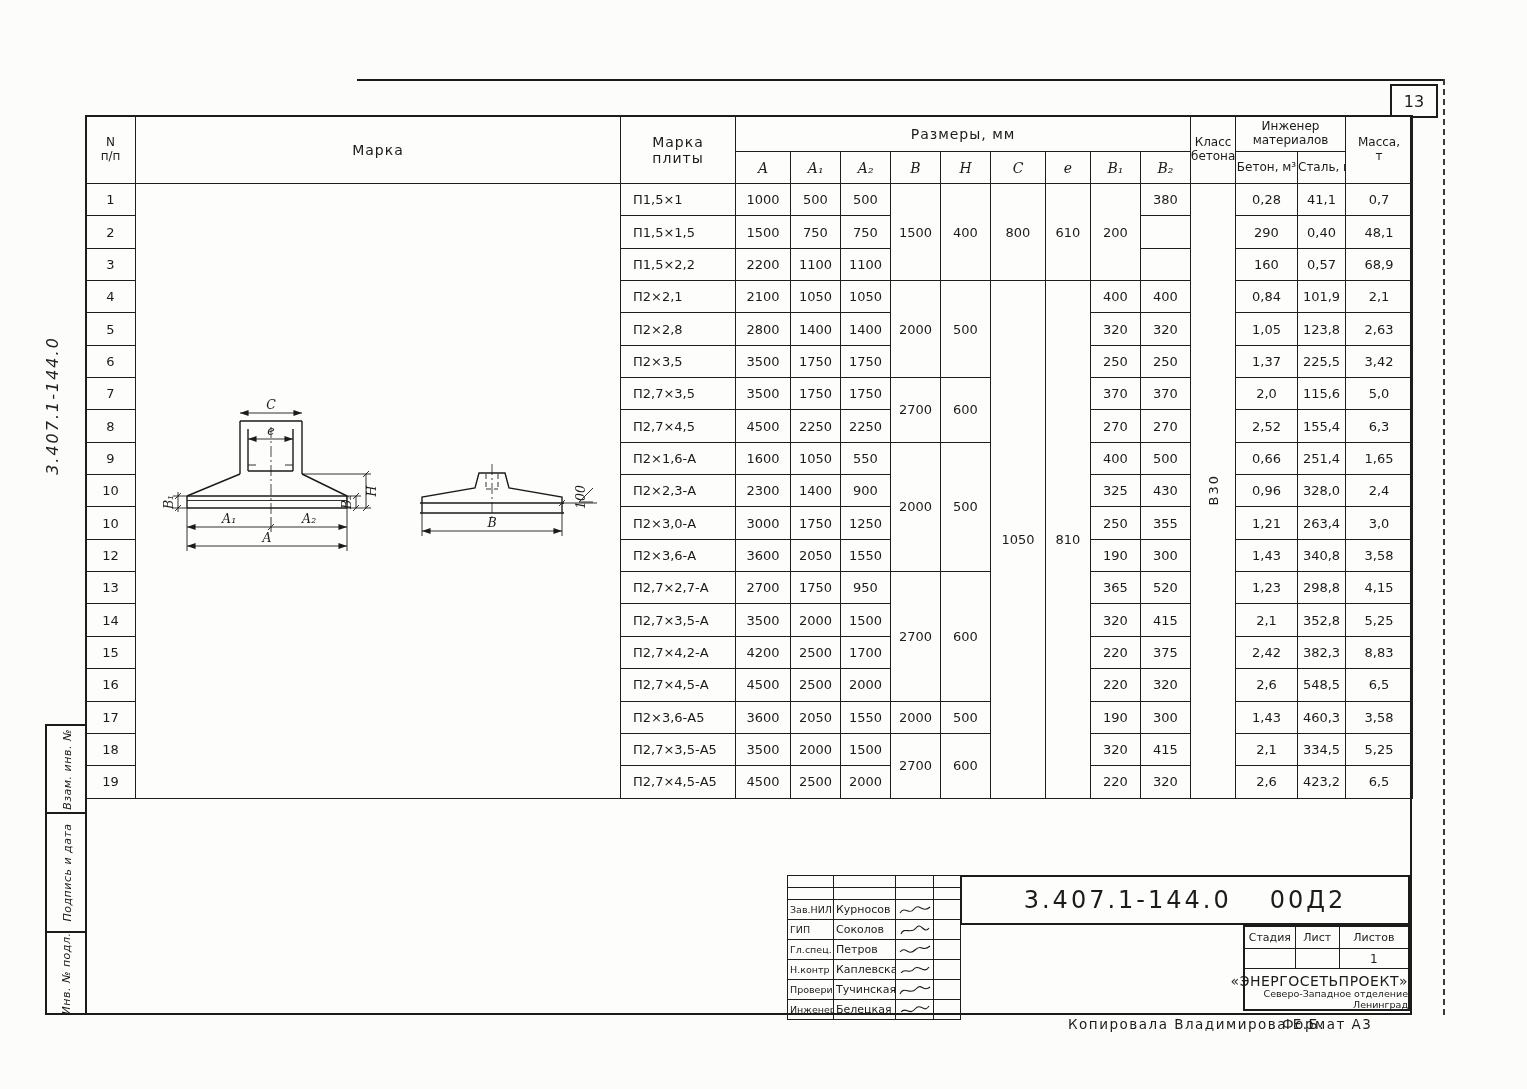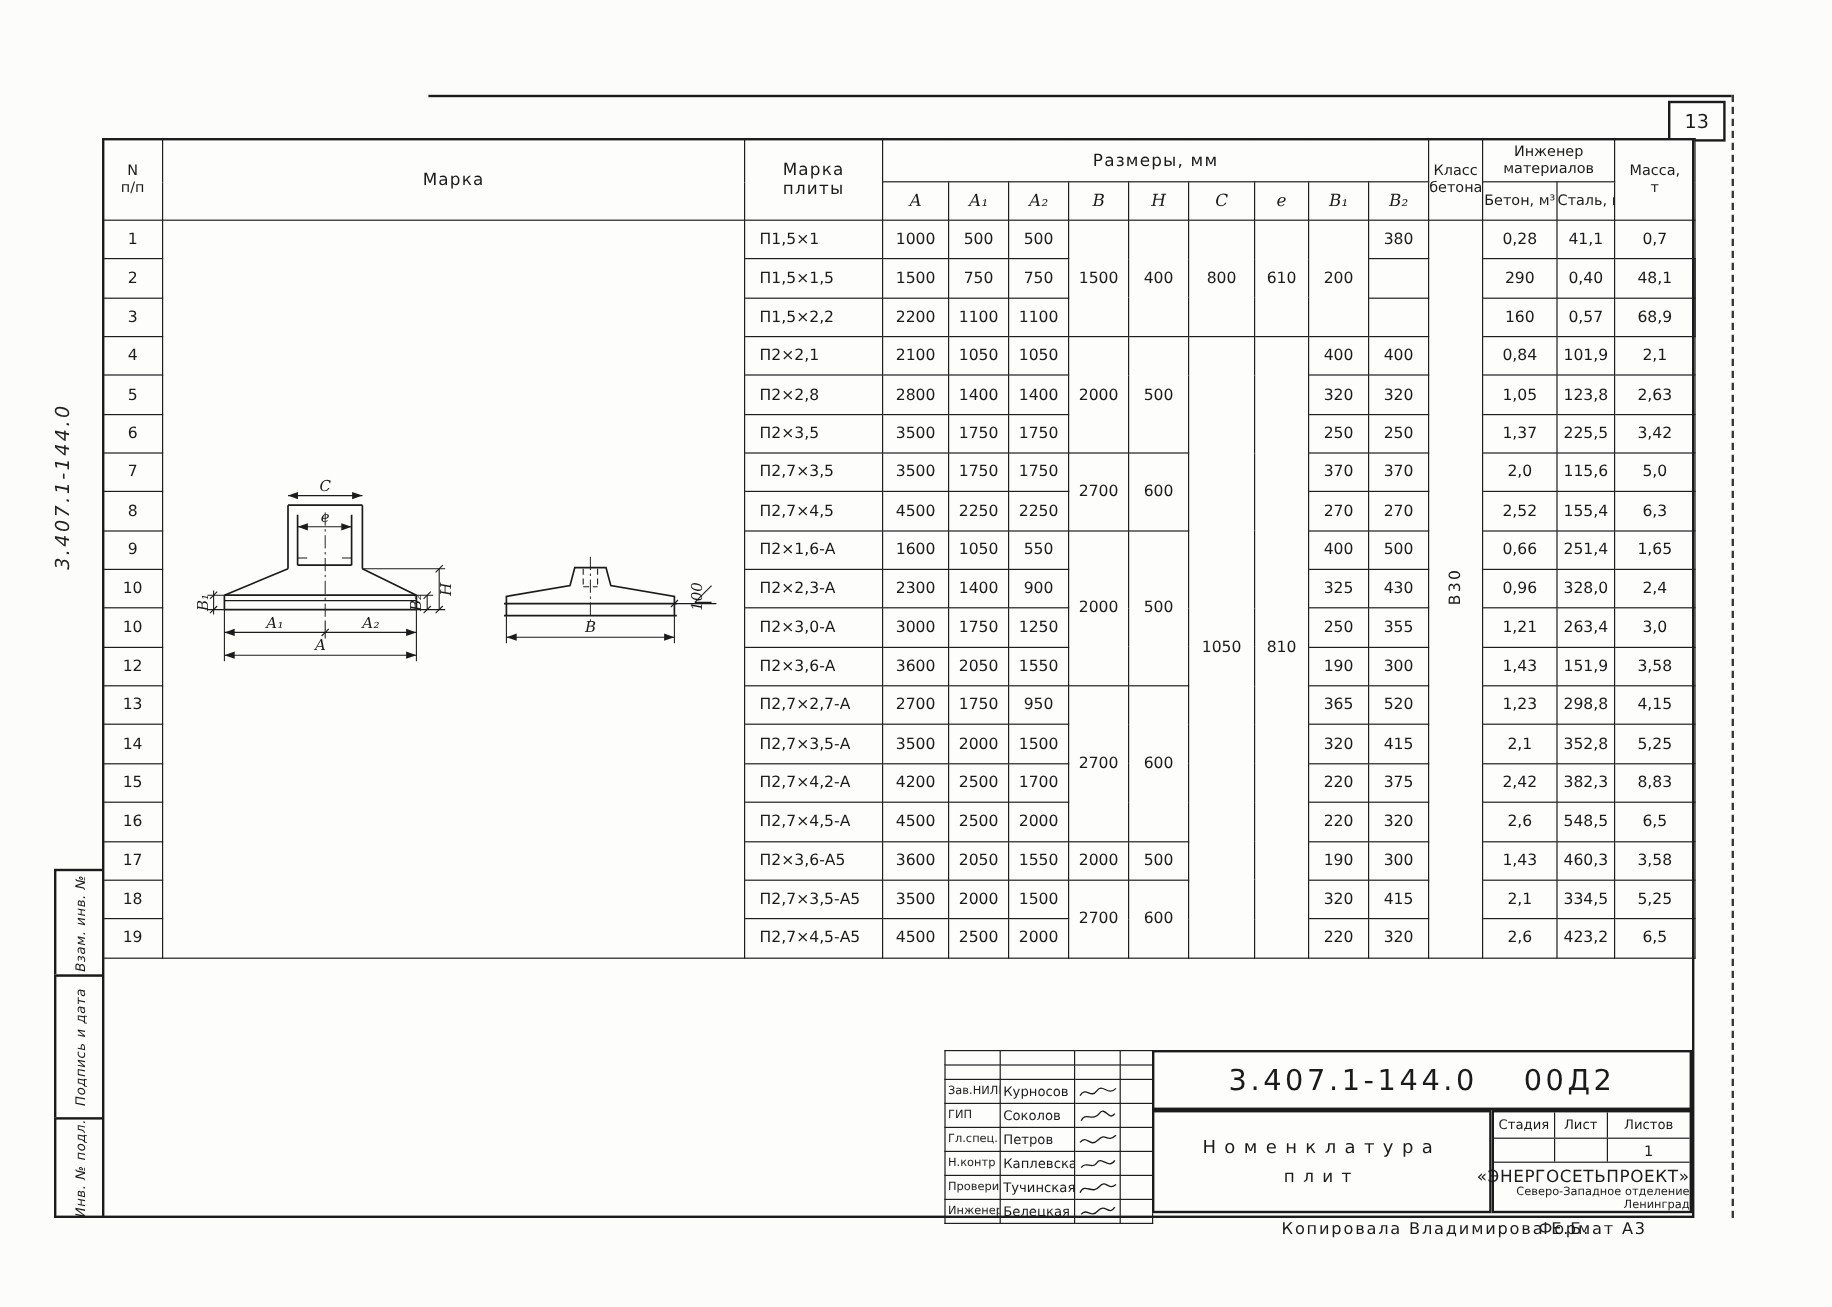--- a/index.html
+++ b/index.html
@@ -343,21 +343,21 @@
         </tr>
         <tr>
           <td class="c-n">12</td>
           <td class="c-mark">П2×3,6-А</td>
           <td>3600</td>
           <td>2050</td>
           <td>1550</td>
           <td>190</td>
           <td>300</td>
           <td>1,43</td>
-          <td>151,9</td>
+          <td>340,8</td>
           <td>3,58</td>
         </tr>
         <tr>
           <td class="c-n">13</td>
           <td class="c-mark">П2,7×2,7-А</td>
           <td>2700</td>
           <td>1750</td>
           <td>950</td>
           <td rowspan="4">2700</td>
           <td rowspan="4">600</td>
@@ -595,24 +595,20 @@
         <td></td>
       </tr>
     </tbody>
   </table>
 
   <div class="tb docnum">
     <span>3.407.1-144.0</span>
     <span>00Д2</span>
   </div>
 
-  <div class="tb doctitle">
-    <div class="t1">Номенклатура</div>
-    <div class="t2">плит</div>
-  </div>
 
   <div class="tb stage">
     <div class="row">
       <div class="c" style="width:52px">Стадия</div>
       <div class="c" style="width:45px">Лист</div>
       <div class="c" style="width:70px">Листов</div>
     </div>
     <div class="row vrow">
       <div class="c" style="width:52px"></div>
       <div class="c" style="width:45px"></div>

